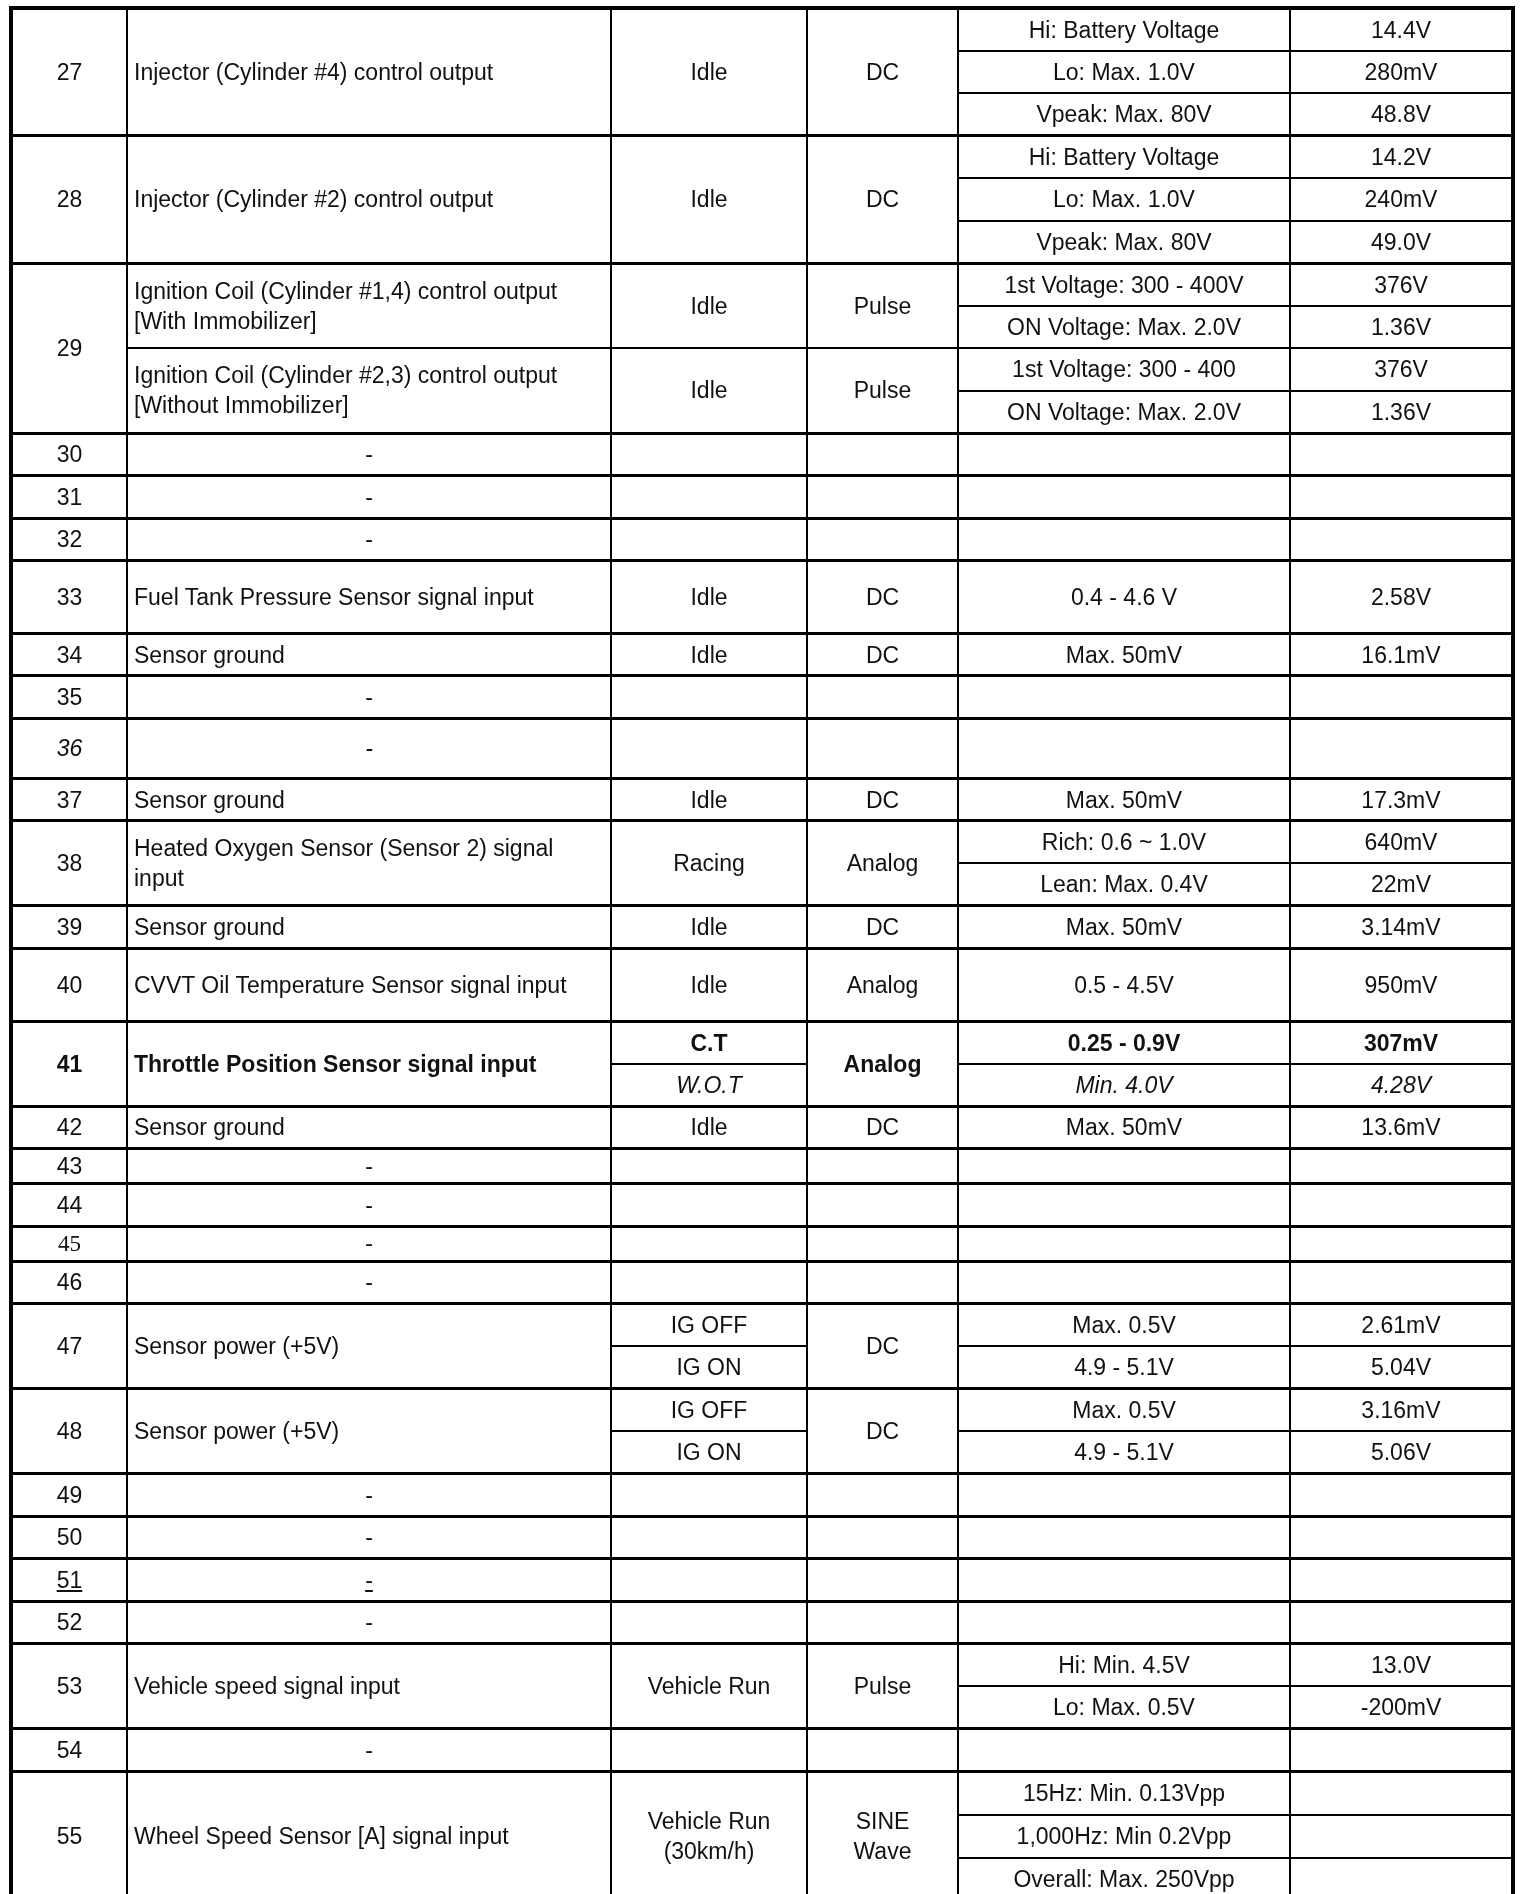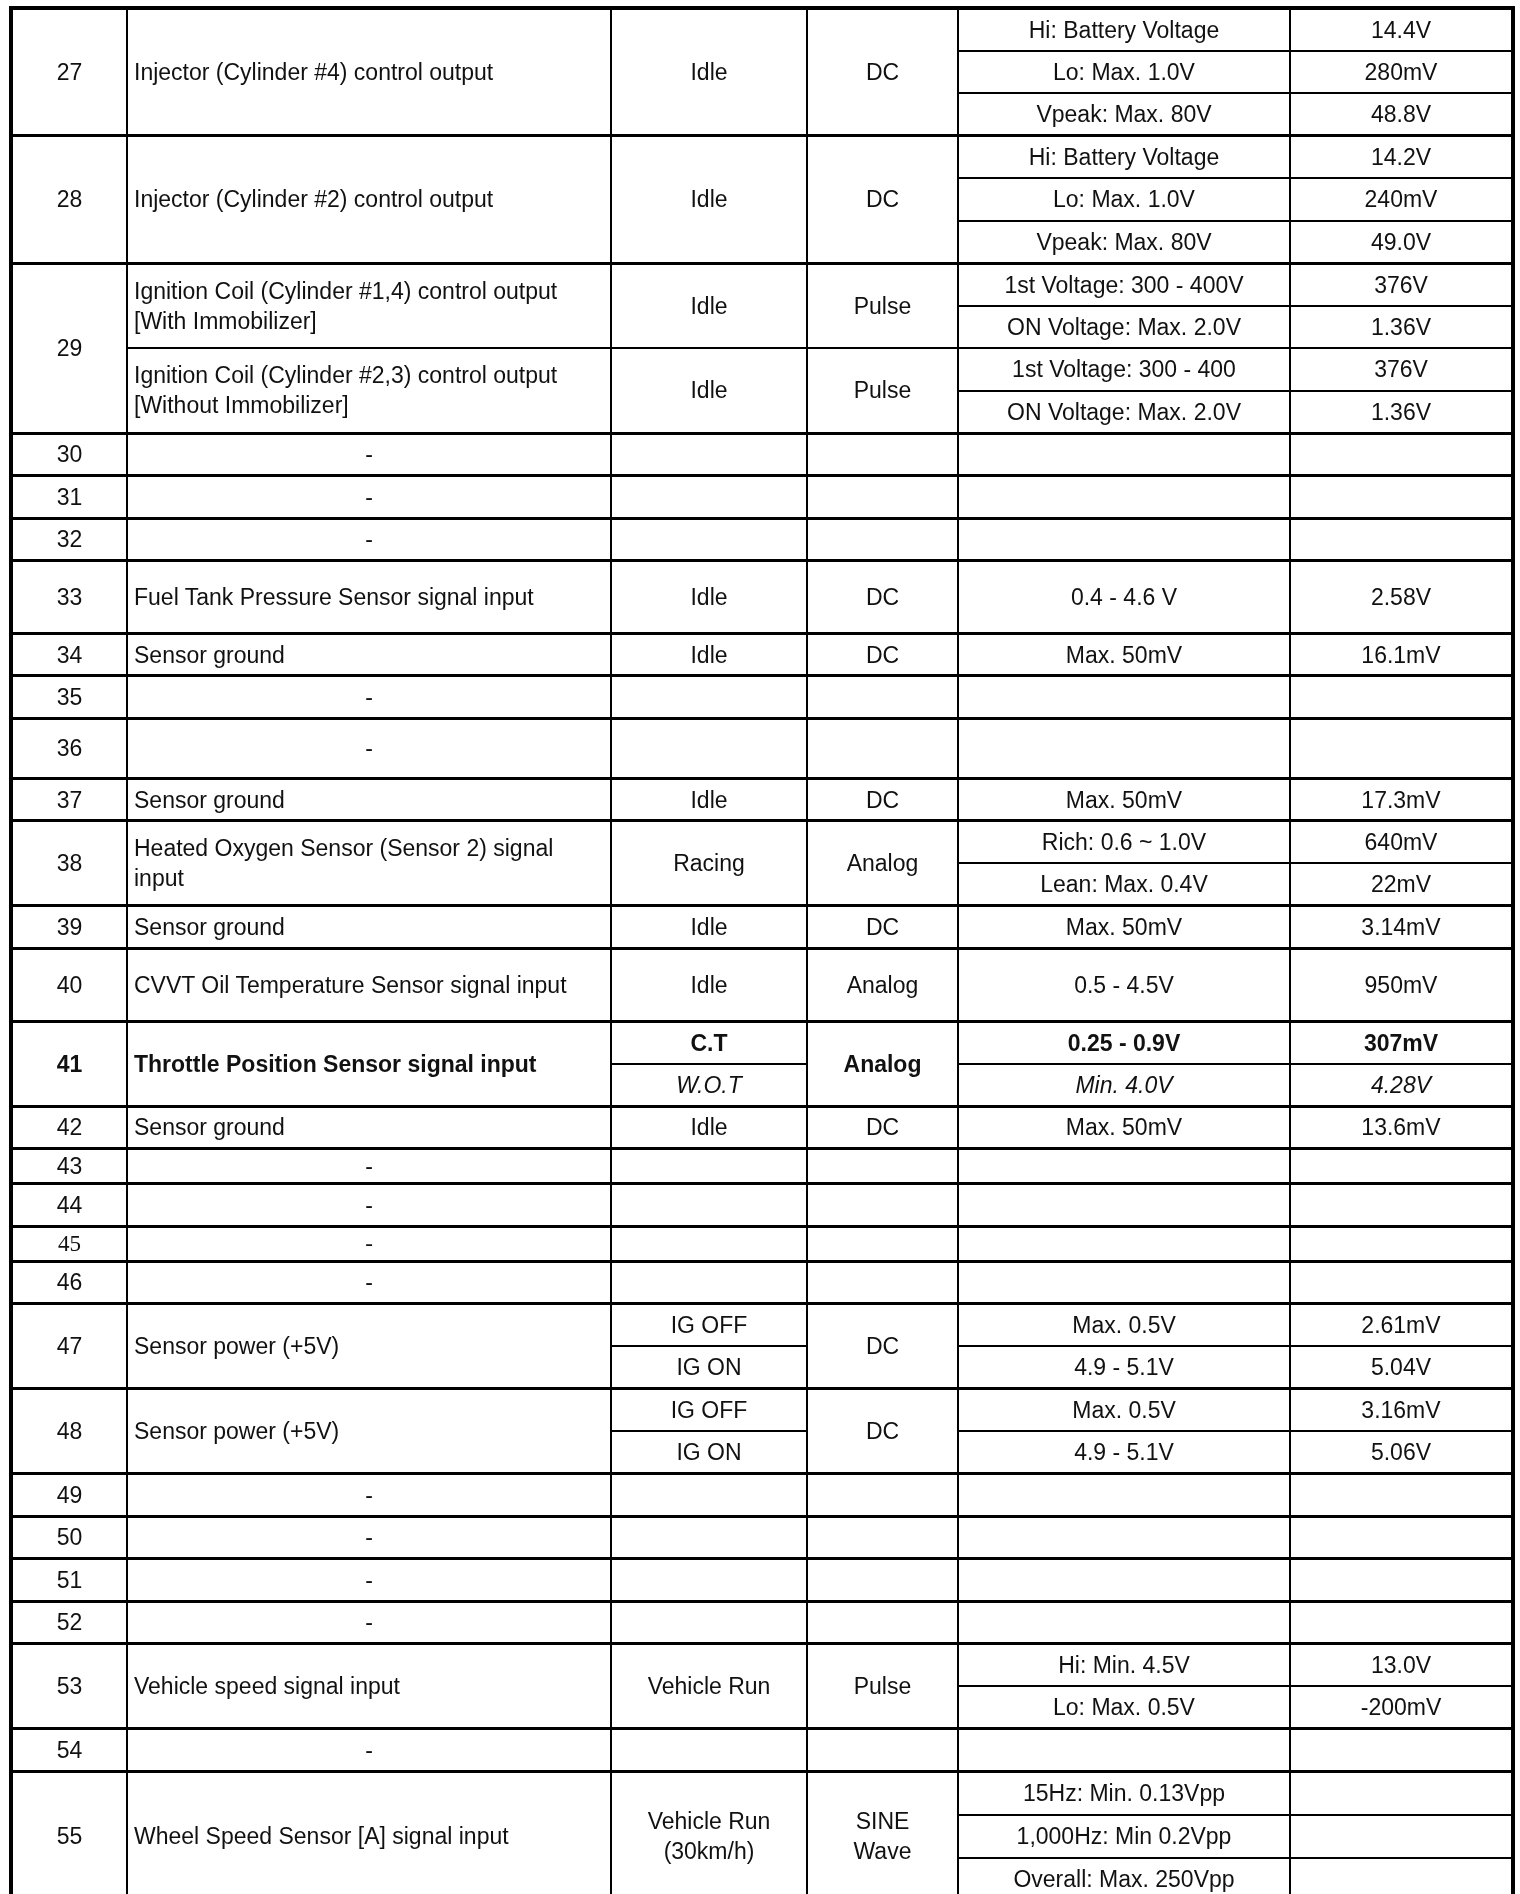--- a/index.html
+++ b/index.html
@@ -137,21 +137,21 @@
         <td class="thick-top">16.1mV</td>
       </tr>
       <tr style="height: 42.5px;">
         <td class="thick-top">35</td>
         <td class=" thick-top">-</td>
         <td class="thick-top"></td>
         <td class="thick-top"></td>
         <td class="thick-top"></td>
         <td class="thick-top"></td>
       </tr>
-      <tr style="height: 60px;">
+      <tr style="height: 60px; font-style: italic;">
         <td class="thick-top">36</td>
         <td class=" thick-top">-</td>
         <td class="thick-top"></td>
         <td class="thick-top"></td>
         <td class="thick-top"></td>
         <td class="thick-top"></td>
       </tr>
       <tr style="height: 42.5px;">
         <td class="thick-top">37</td>
         <td class="desc thick-top">Sensor ground</td>
@@ -276,21 +276,21 @@
         <td class="thick-top"></td>
       </tr>
       <tr style="height: 42.5px;">
         <td class="thick-top">50</td>
         <td class=" thick-top">-</td>
         <td class="thick-top"></td>
         <td class="thick-top"></td>
         <td class="thick-top"></td>
         <td class="thick-top"></td>
       </tr>
-      <tr style="height: 42.5px;">
+      <tr style="height: 42.5px; text-decoration: underline;">
         <td class="thick-top">51</td>
         <td class=" thick-top">-</td>
         <td class="thick-top"></td>
         <td class="thick-top"></td>
         <td class="thick-top"></td>
         <td class="thick-top"></td>
       </tr>
       <tr style="height: 42.5px;">
         <td class="thick-top">52</td>
         <td class=" thick-top">-</td>

